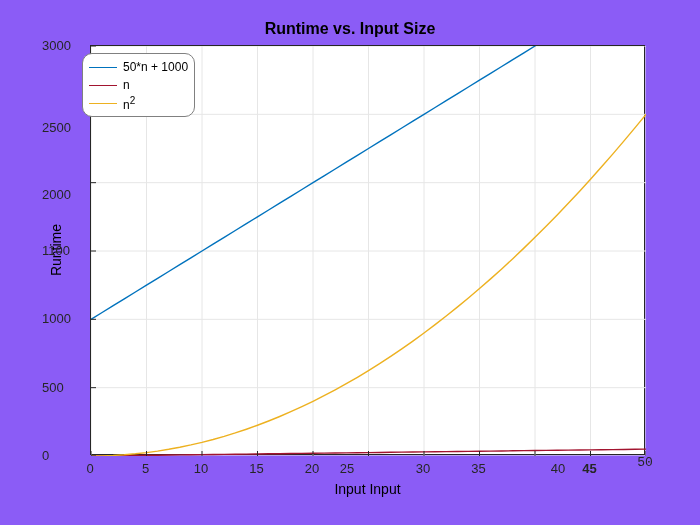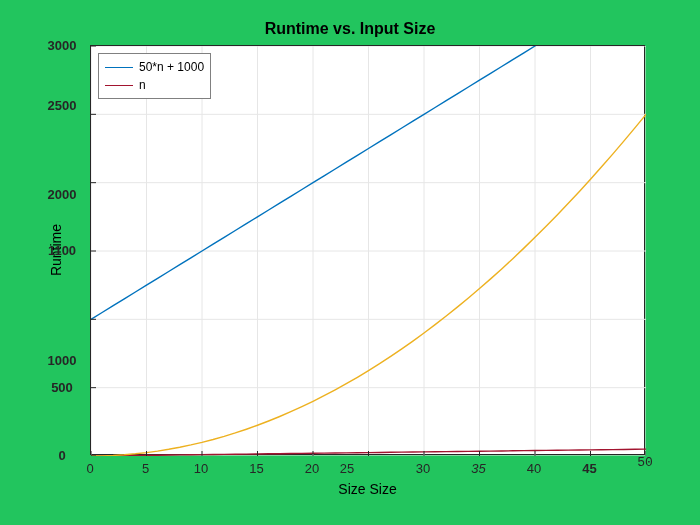--- a/index.html
+++ b/index.html
@@ -8,21 +8,21 @@
     width: 700px;
     height: 525px;
     background: #ffffff;
     font-family: Arial, Helvetica, sans-serif;
     color: #000;
   }
   .figure {
     position: relative;
     width: 700px;
     height: 525px;
-    background: #22c55e;
+    background: #8b5cf6;
     box-sizing: border-box;
   }
   .plot-area {
     position: absolute;
     background: #fff;
     border: 1px solid #262626;
     box-sizing: border-box;
   }
   .gridlines line {
     stroke: #e6e6e6;
@@ -46,21 +46,21 @@
     text-align: center;
     font-size: 14px;
     transform-origin: left top;
   }
   .tick-label {
     position: absolute;
     font-size: 13px;
     color: #262626;
   }
   .tick-label.x { transform: translateX(-50%); }
-  .tick-label.y { transform: translateY(-50%); text-align: center; font-weight: bold; }
+  .tick-label.y { transform: translateY(-50%); text-align: left; }
   .legend {
     position: absolute;
     background: #fff;
     border: 1px solid #808080;
     padding: 4px 6px 4px 6px;
     font-size: 12px;
     box-sizing: border-box;
   }
   .legend-row {
     display: flex;
@@ -128,44 +128,48 @@
         <line x1="0" x2="5" y1="341.6666666666667" y2="341.6666666666667" stroke="#262626"></line>
         <line x1="0" x2="5" y1="273.33333333333337" y2="273.33333333333337" stroke="#262626"></line>
         <line x1="0" x2="5" y1="205" y2="205" stroke="#262626"></line>
         <line x1="0" x2="5" y1="136.66666666666669" y2="136.66666666666669" stroke="#262626"></line>
         <line x1="0" x2="5" y1="68.33333333333331" y2="68.33333333333331" stroke="#262626"></line>
         <line x1="0" x2="5" y1="0" y2="0" stroke="#262626"></line>
       </svg>
     </div>
 
   <div class="ylabel" id="ylabel" style="left: 30px; top: 250px; transform: translateY(-50%) rotate(-90deg); transform-origin: center center;">Runtime</div>
-  <div class="xlabel" id="xlabel" style="left: 90px; width: 555px; top: 481px;">Size Size</div>
+  <div class="xlabel" id="xlabel" style="left: 90px; width: 555px; top: 481px;">Input Input</div>
 
-  <div class="legend" id="legend" style="left: 98px; top: 53px;">
+  <div class="legend" id="legend" style="left: 82px; top: 53px; border-radius: 10px;">
       <div class="legend-row">
         <div class="legend-swatch" style="border-top-color: rgb(0, 114, 189);"></div>
         <span>50*n + 1000</span>
       </div>
       <div class="legend-row">
         <div class="legend-swatch" style="border-top-color: rgb(162, 20, 47);"></div>
         <span>n</span>
+      </div>
+      <div class="legend-row">
+        <div class="legend-swatch" style="border-top-color: rgb(237, 177, 32);"></div>
+        <span>n<sup>2</sup></span>
       </div>
     </div>
 
 <div class="tick-label x" style="left: 90px; top: 461px;">0</div>
     <div class="tick-label x" style="left: 145.5px; top: 461px;">5</div>
     <div class="tick-label x" style="left: 201px; top: 461px;">10</div>
     <div class="tick-label x" style="left: 256.5px; top: 461px;">15</div>
     <div class="tick-label x" style="left: 312px; top: 461px;">20</div>
     <div class="tick-label x" style="left: 347px; top: 461px;">25</div>
     <div class="tick-label x" style="left: 423px; top: 461px;">30</div>
-    <div class="tick-label x" style="left: 478.5px; top: 461px; font-style: italic;">35</div>
-    <div class="tick-label x" style="left: 534px; top: 461px;">40</div>
+    <div class="tick-label x" style="left: 478.5px; top: 461px;">35</div>
+    <div class="tick-label x" style="left: 558px; top: 461px;">40</div>
     <div class="tick-label x" style="left: 589.5px; top: 461px; font-weight: bold;">45</div>
     <div class="tick-label x" style="left: 645px; top: 455px; font-family: Liberation Mono, monospace;">50</div>
     <div class="tick-label y" style="left: 42px; width: 40px; top: 455px;">0</div>
     <div class="tick-label y" style="left: 42px; width: 40px; top: 386.667px;">500</div>
-    <div class="tick-label y" style="left: 42px; width: 40px; top: 318.333px; margin-top: 42px;">1000</div>
+    <div class="tick-label y" style="left: 42px; width: 40px; top: 318.333px;">1000</div>
     <div class="tick-label y" style="left: 42px; width: 40px; top: 250px;">1100</div>
     <div class="tick-label y" style="left: 42px; width: 40px; top: 181.667px; margin-top: 12px;">2000</div>
-    <div class="tick-label y" style="left: 42px; width: 40px; top: 105px;">2500</div>
+    <div class="tick-label y" style="left: 42px; width: 40px; top: 127px;">2500</div>
     <div class="tick-label y" style="left: 42px; width: 40px; top: 45px;">3000</div>
   </div>
 
 </body></html>

